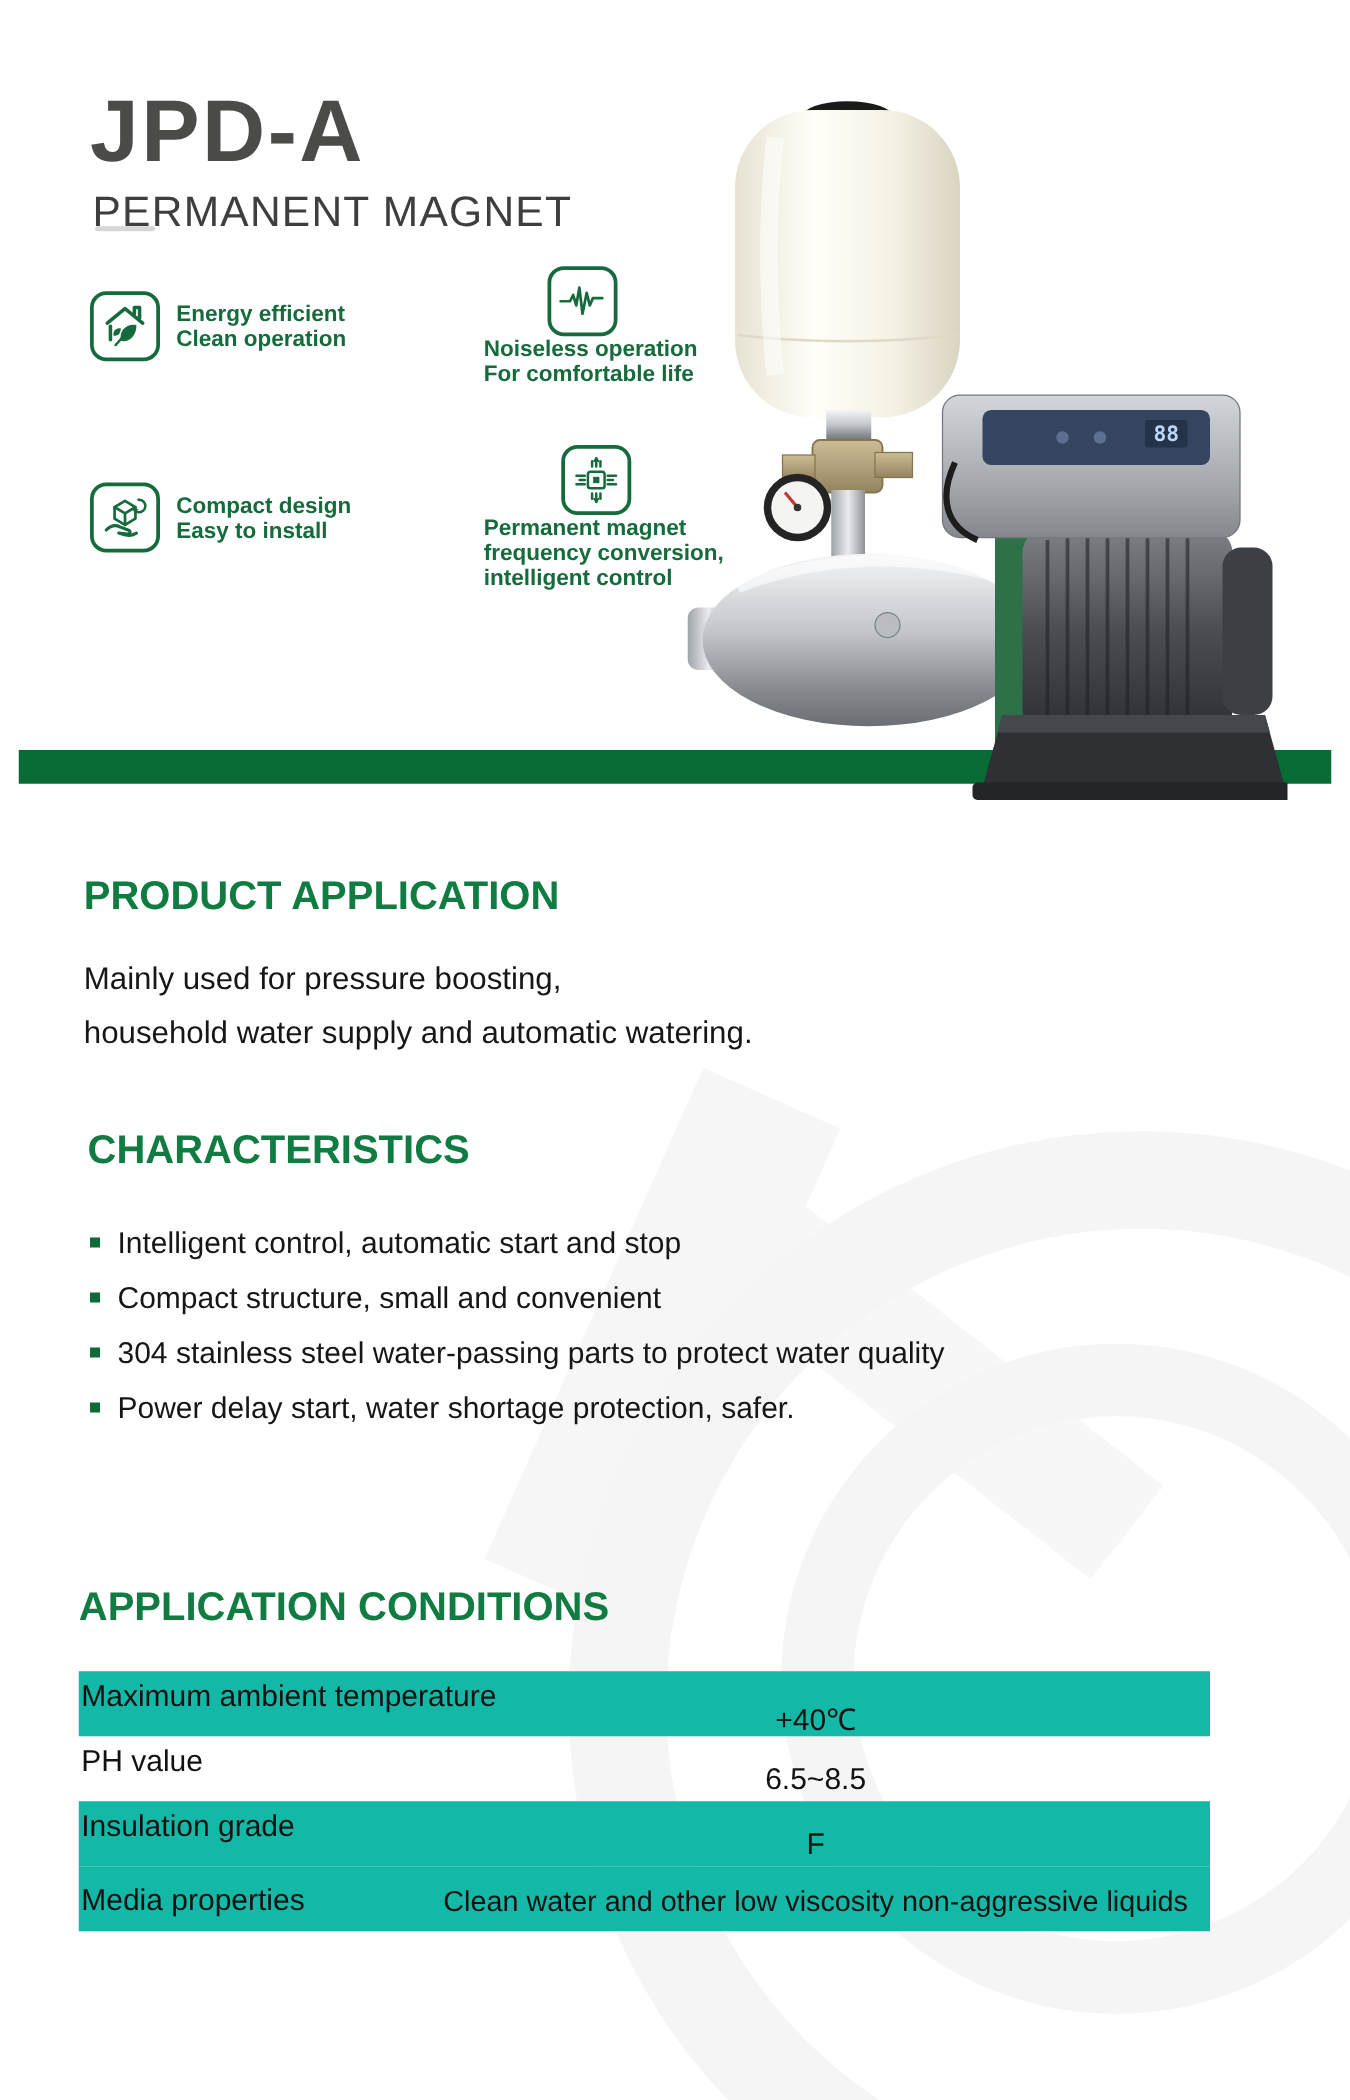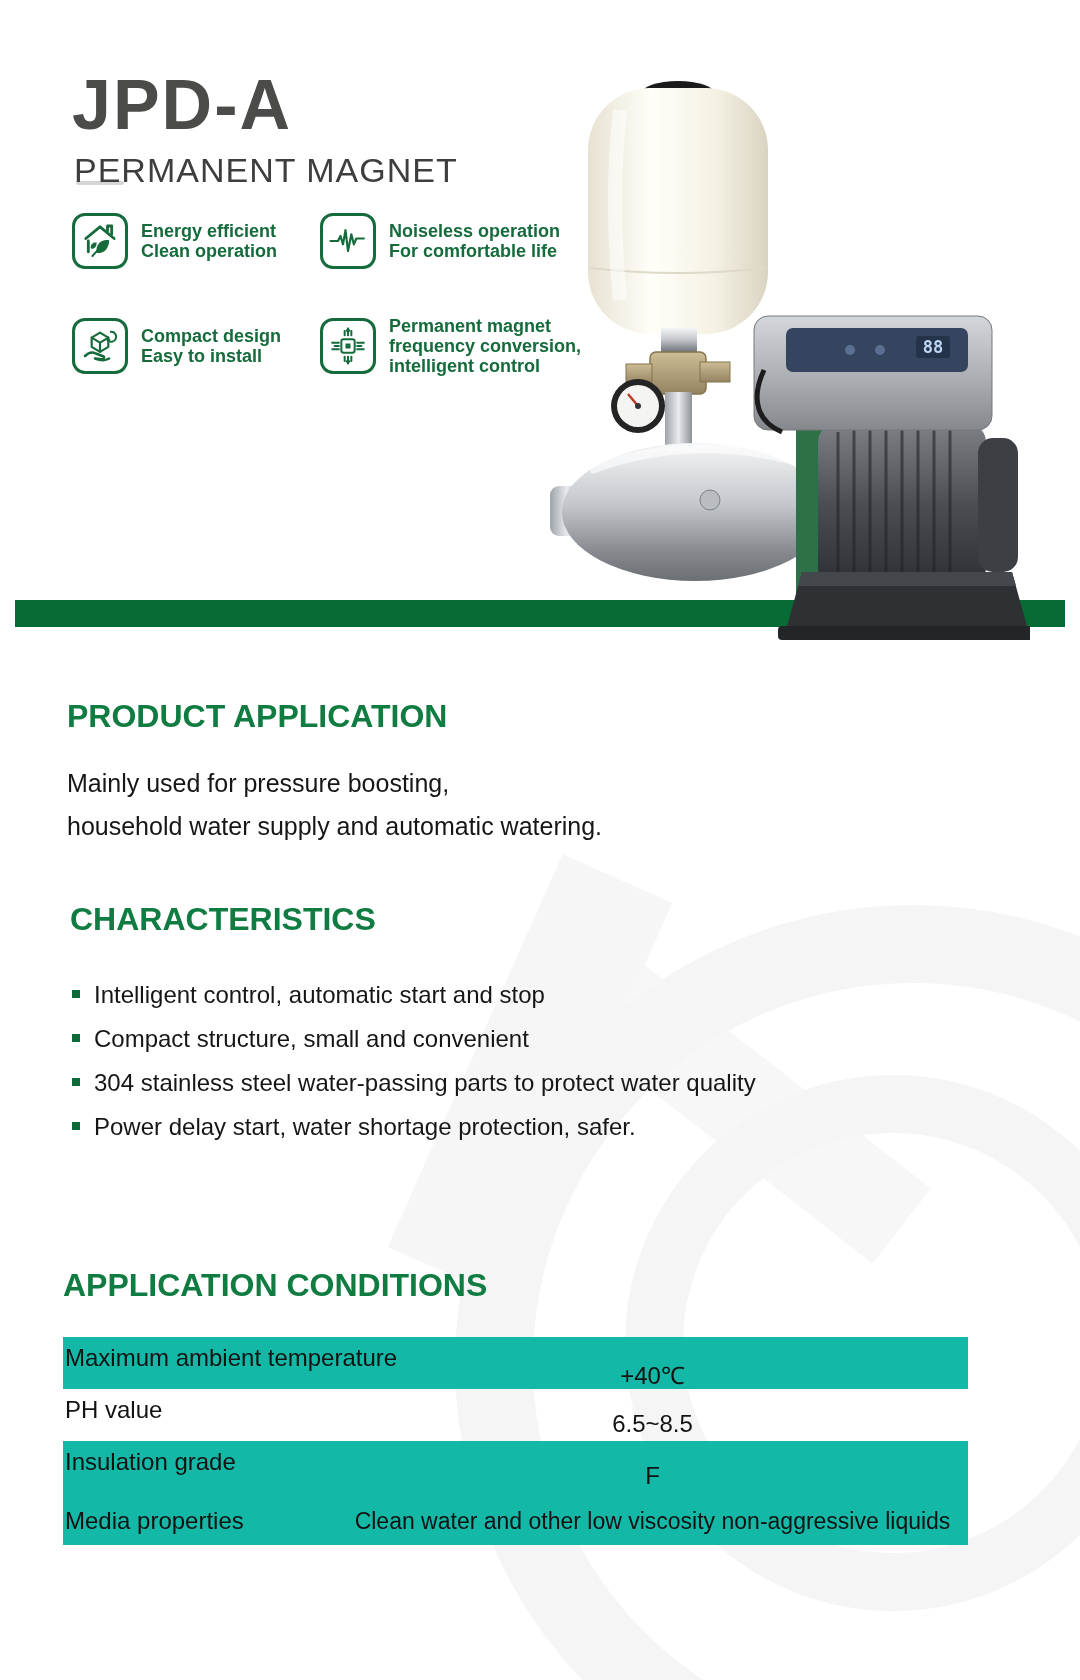--- a/index.html
+++ b/index.html
@@ -13,22 +13,22 @@
   .wm-ring-inner{left:625px;top:1075px;width:420px;height:420px;border:58px solid #f5f5f5;border-radius:50%;}
   .wm-wedge{left:470px;top:860px;width:120px;height:430px;background:#f6f6f6;transform:rotate(24deg);}
   .wm-wedge2{left:600px;top:930px;width:420px;height:95px;background:#f7f7f7;transform:rotate(38deg);transform-origin:left top;}
   
   .title{position:absolute;left:72px;top:70px;font-size:70px;font-weight:bold;color:#4b4b49;letter-spacing:2px;line-height:1;z-index:3;}
   .subtitle{position:absolute;left:74px;top:153px;font-size:34px;color:#3e3e3e;letter-spacing:1px;line-height:1;z-index:3;}
   .subtitle-underline{position:absolute;left:76px;top:181px;width:48px;height:4px;background:#d6d6d6;border-radius:2px;z-index:2;}
   
   .features{position:absolute;left:72px;top:213px;z-index:3;}
   .feature-row{display:flex;margin-bottom:47px;}
-  .feature{display:flex;align-items:center;width:248px;}
-  .feature.col2{width:auto;}
+  .feature{display:flex;align-items:center;width:302px;}
+  .feature.col2{width:auto;flex-direction:column;}
   .icon-box{
     flex:0 0 56px;width:56px;height:56px;border:3px solid #156b3b;border-radius:13px;
     display:flex;align-items:center;justify-content:center;box-sizing:border-box;
   }
   .feature-text{margin-left:13px;font-size:18px;font-weight:bold;color:#156b3b;line-height:20px;}
   
   .product{position:absolute;left:550px;top:70px;width:480px;height:578px;z-index:2;}
   
   .green-bar{position:absolute;left:15px;top:600px;width:1050px;height:27px;background:#076b35;z-index:1;}
   

